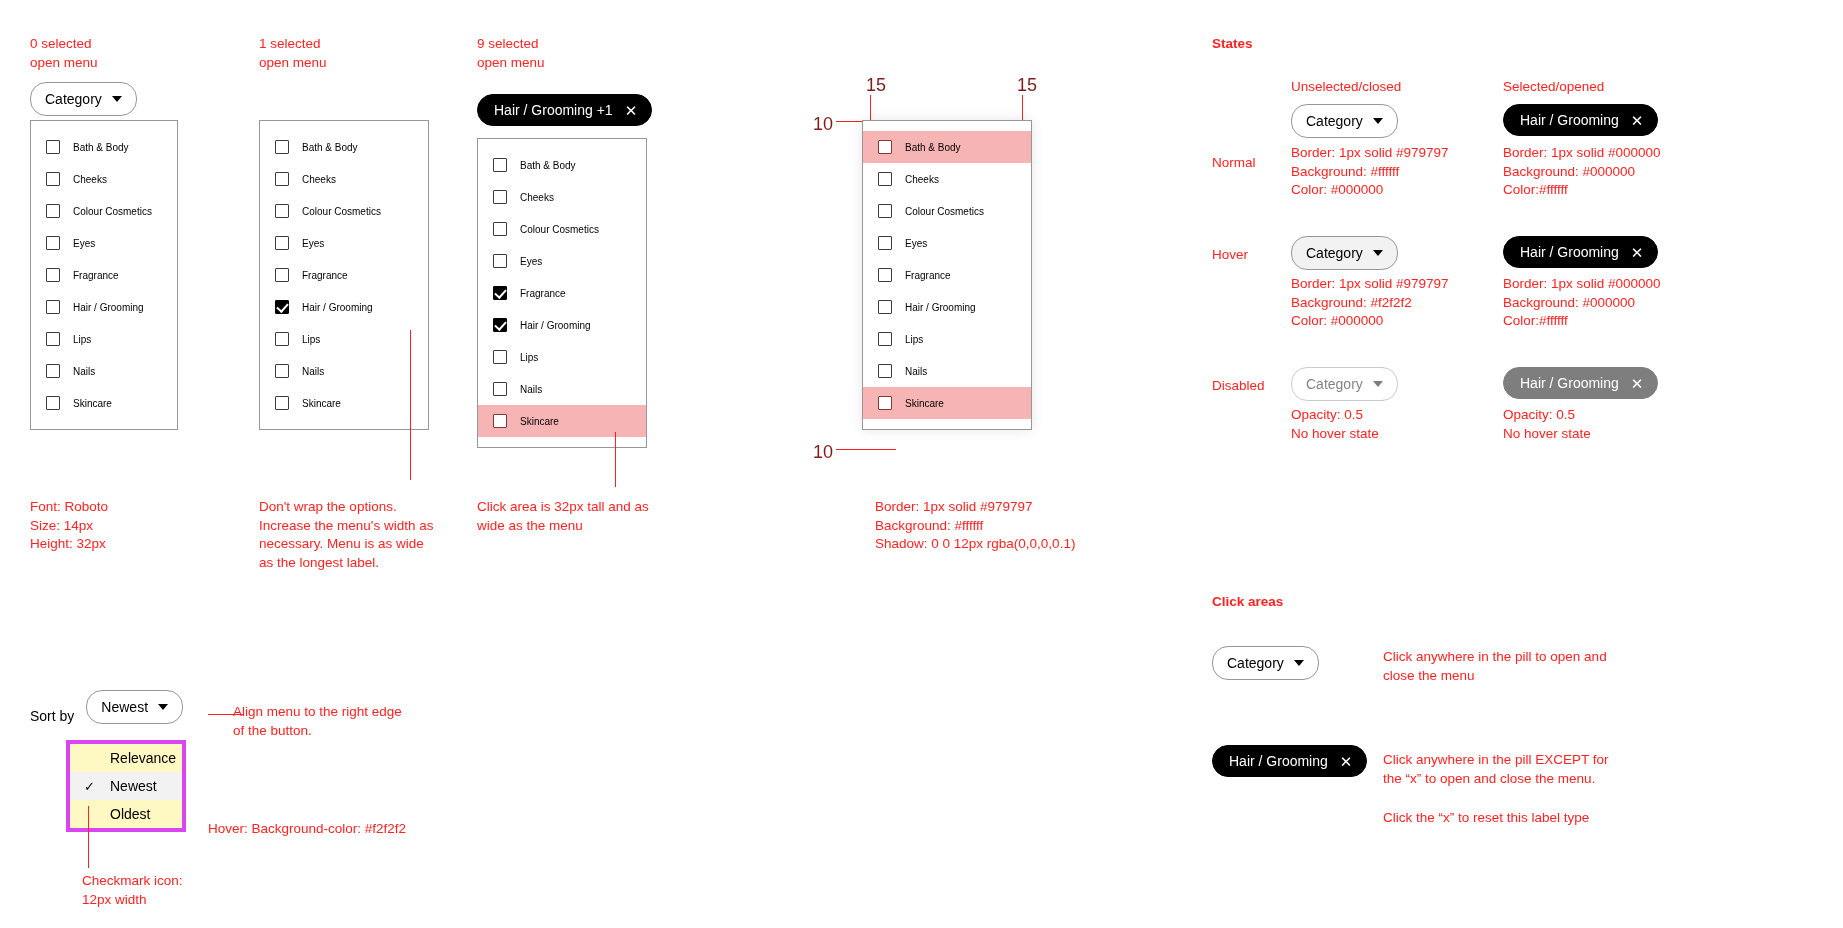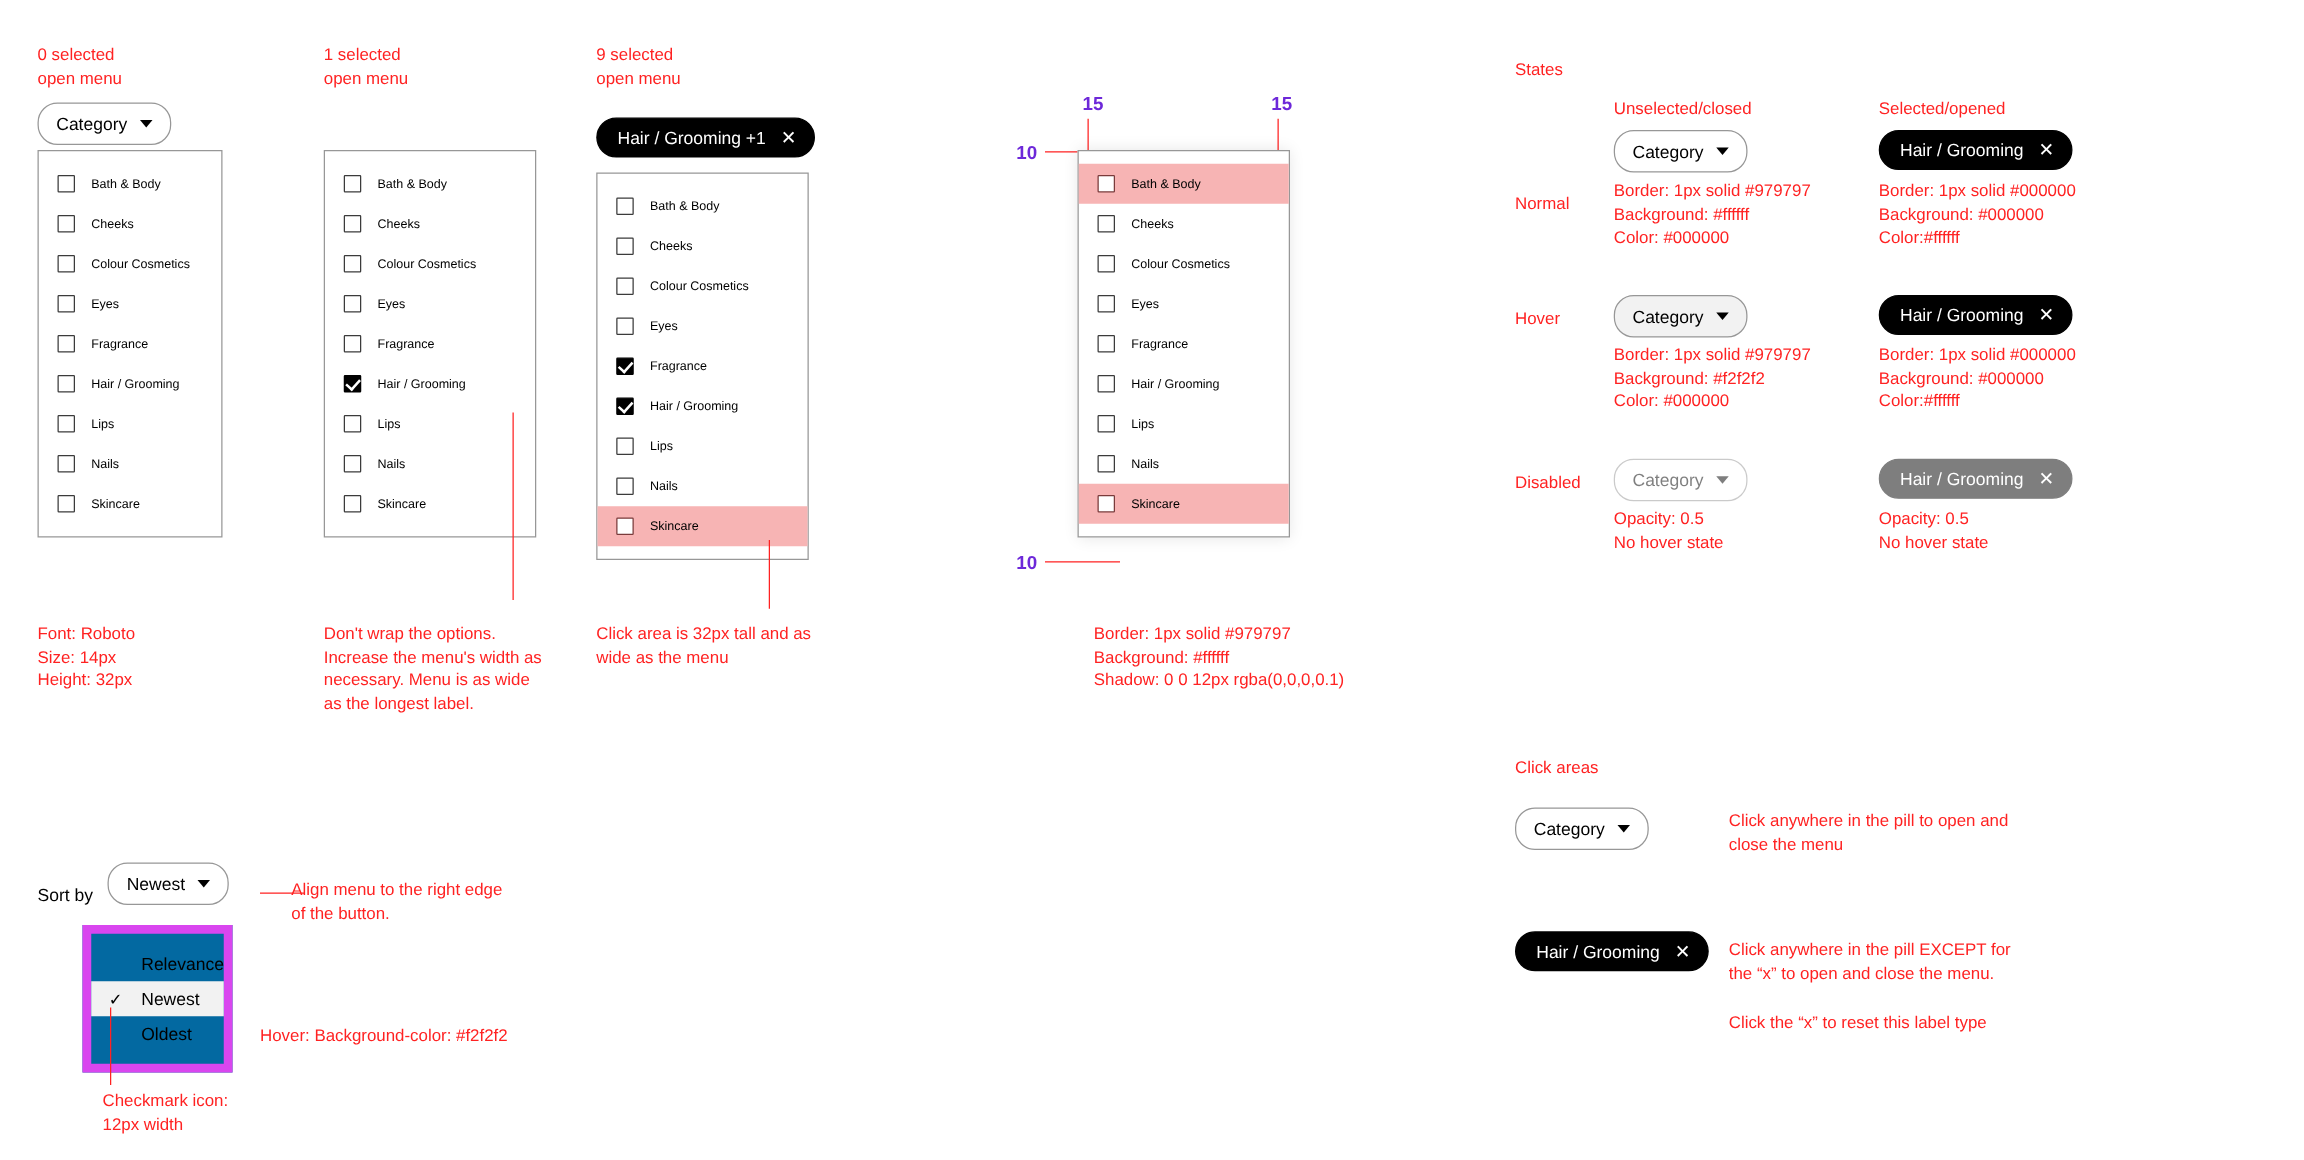--- a/index.html
+++ b/index.html
@@ -18,21 +18,21 @@
   }
   .abs { position: absolute; }
 
   
   .anno {
     color: #ff2222;
     font-size: 13.5px;
     line-height: 18.5px;
     white-space: pre-line;
   }
-  .anno-bold { font-weight: normal; margin-top: 12px; }
+  .anno-bold { font-weight: bold; }
 
   
   .pill {
     display: inline-flex;
     align-items: center;
     height: 32px;
     border-radius: 16px;
     font-size: 14px;
     padding: 16px 14px;
     white-space: nowrap;
@@ -115,23 +115,23 @@
     left: 3px; top: 0px;
     width: 5px; height: 9px;
     border: solid #ffffff;
     border-width: 0 2px 2px 0;
     transform: rotate(42deg);
   }
   .cbox.pinkbox { border-color: #7a3b3b; }
 
   
   .sortmenu {
-    background: #0369a1;
-    border: 7px solid #d946ef;
-    padding: 10px 0;
+    background: #fef9c3;
+    border: 4px solid #d946ef;
+    padding: 0 0;
   }
   .sortrow {
     height: 28px;
     display: flex;
     align-items: center;
     font-size: 14px;
     padding: 0 22px 0 14px;
     white-space: nowrap;
   }
   .sortrow.hovered { background: #f2f2f2; }
@@ -142,24 +142,23 @@
     line-height: 1;
     flex: 0 0 12px;
     color: #000000;
   }
   .sortlabel-static { font-size: 14px; }
 
   
   .vline { background: #ff2222; width: 1px; }
   .hline { background: #ff2222; height: 1px; }
   .measure {
-    color: #6d28d9;
-    font-size: 15px;
+    color: #7f1d1d;
+    font-size: 18px;
     line-height: 1;
-    font-weight: bold;
   }
 </style>
 </head>
 <body>
 
 <div class="abs anno" style="left:30px; top:35px;">0 selected
 open menu</div>
 
 <div class="abs" style="left:30px; top:82px;">
   <div class="pill pill-light">

